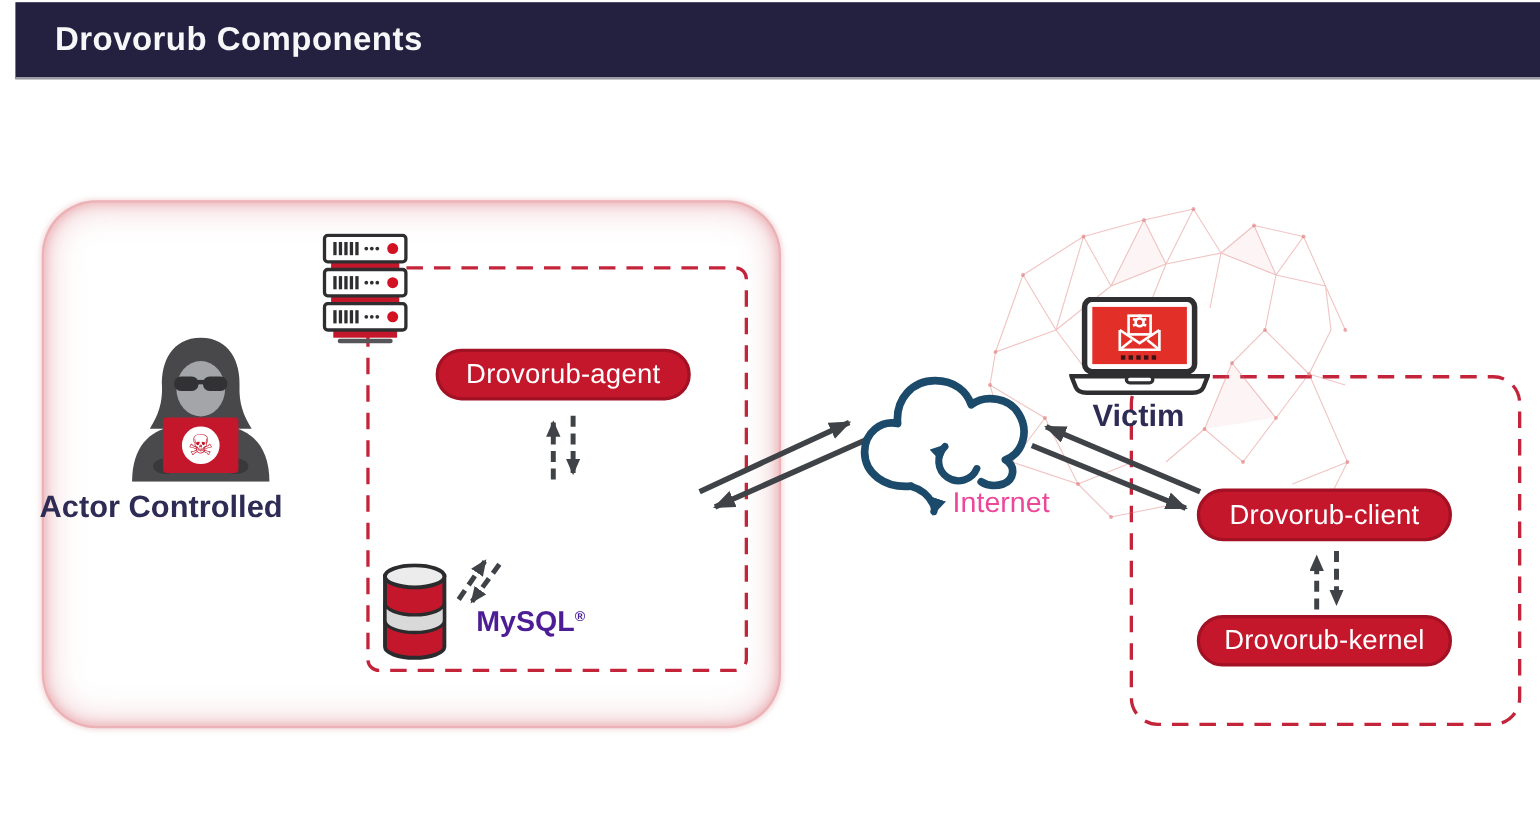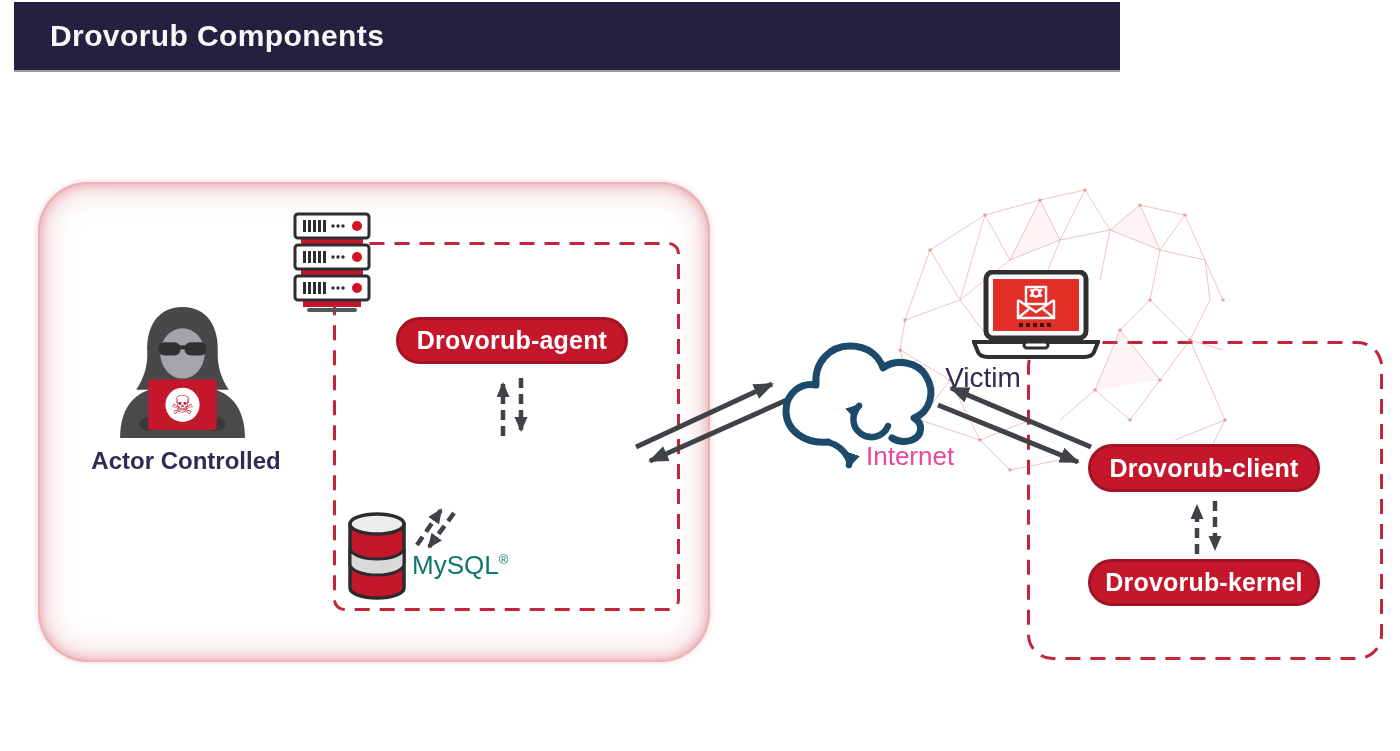--- a/index.html
+++ b/index.html
@@ -1,50 +1,50 @@
 <!DOCTYPE html>
 <html><head>
 <meta charset="utf-8">
 <style>
   html,body{margin:0;padding:0;background:#ffffff;}
   .canvas{position:relative;width:1400px;height:751px;background:#ffffff;overflow:hidden;
           font-family:"Liberation Sans",sans-serif;}
 
   
-  .titlebar{position:absolute;left:14px;top:2px;width:1106px;height:70px;background:#232040;
+  .titlebar{position:absolute;left:14px;top:2px;width:1386px;height:70px;background:#232040;
             border-bottom:2px solid #9b9ba3;display:flex;align-items:center;box-sizing:border-box;
             padding-left:36px;}
   .titlebar h1{margin:0;font-size:30px;font-weight:bold;color:#f7f7f9;letter-spacing:.4px;}
 
   
   .actor-box{position:absolute;left:38px;top:182px;width:672px;height:480px;border-radius:50px;
              background:#ffffff;
              box-shadow: inset 0 0 0 2px rgba(233,166,171,.55),
                          inset 0 0 10px 4px rgba(224,130,138,.50),
                          inset 0 0 26px 12px rgba(236,183,188,.45),
                          0 0 5px 1px rgba(224,150,156,.35);}
 
   
   .layer{position:absolute;left:0;top:0;width:1400px;height:751px;pointer-events:none;}
 
   
   .pill{position:absolute;display:flex;align-items:center;justify-content:center;
         background:#c5172c;border:3px solid #a31124;border-radius:28px;box-sizing:border-box;
-        color:#ffffff;font-size:25px;font-weight:700;letter-spacing:.2px;}
+        color:#ffffff;font-size:25px;font-weight:400;letter-spacing:.2px;}
   .pill.agent {left:396px;top:317px;width:232px;height:47px;}
   .pill.server{left:398px;top:443px;width:230px;height:48px;}
   .pill.client{left:1088px;top:444px;width:232px;height:48px;}
   .pill.kernel{left:1088px;top:559px;width:232px;height:47px;}
 
   
   .lbl{position:absolute;color:#2e2c55;}
-  .lbl.actor{left:36px;top:446px;width:300px;text-align:center;font-size:24px;font-weight:bold;line-height:30px;}
-  .lbl.victim{left:903px;top:362px;width:160px;text-align:center;font-size:28px;font-weight:normal;}
+  .lbl.actor{left:36px;top:446px;width:300px;text-align:left;font-size:28px;font-weight:bold;line-height:30px;}
+  .lbl.victim{left:955px;top:362px;width:160px;text-align:center;font-size:28px;font-weight:bold;}
   .lbl.internet{left:866px;top:441px;font-size:26px;font-weight:400;color:#ec4899;}
-  .lbl.mysql{left:412px;top:550px;font-size:26px;font-weight:400;color:#0f766e;}
+  .lbl.mysql{left:433px;top:550px;font-size:26px;font-weight:700;color:#4c1d95;}
   .lbl.mysql sup{font-size:13px;}
   .icon{position:absolute;}
 </style>
 </head>
 <body>
 
 <div class="canvas">
 
   <div class="titlebar">
     <h1>Drovorub Components</h1>

